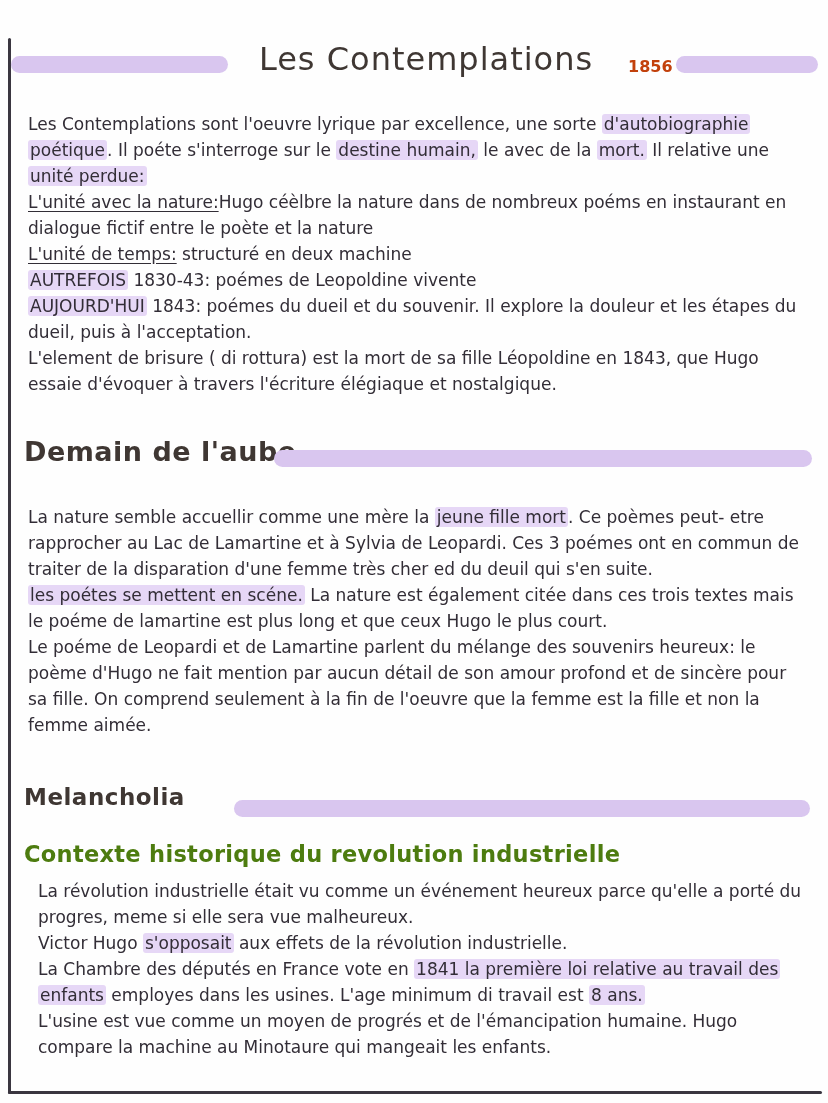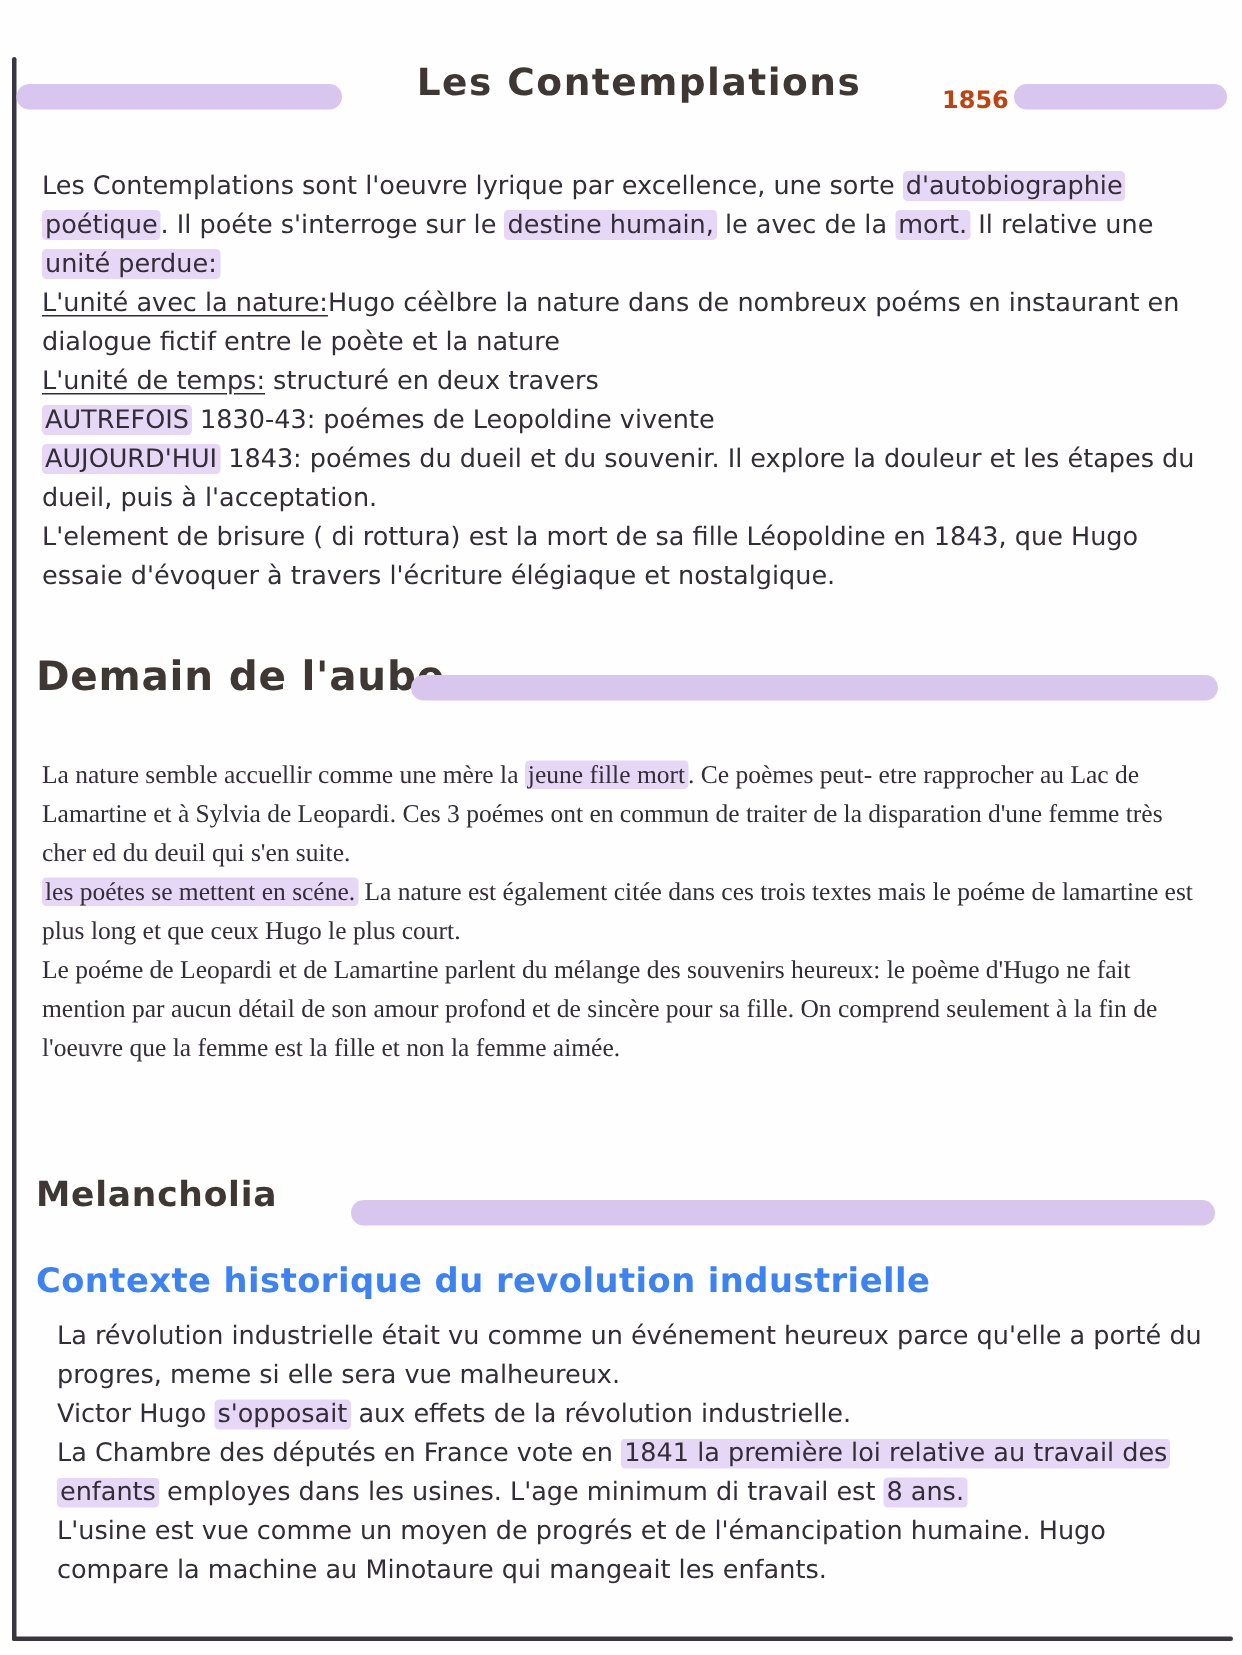--- a/index.html
+++ b/index.html
@@ -30,37 +30,37 @@
   .accent-bar {
     background: var(--bar, #d9c6ef);
     border-radius: 9px; height: 17px;
     position: absolute;
   }
   .bar-title-left  { left: 11px;  top: 56px; width: 217px; }
   .bar-title-right { left: 676px; top: 56px; width: 142px; }
   .page-title {
     position: absolute; left: 238px; top: 40px; width: 376px;
     text-align: center;
-    font-size: 25px; font-weight: bold; letter-spacing: 1px;
+    font-size: 32px; font-weight: normal; letter-spacing: 1px;
     color: var(--heading_ink, #453b34);
   }
   .page-year {
     position: absolute; left: 628px; top: 57px;
     font-size: 16px; font-weight: bold;
     color: #c2410c;
   }
   
   .notes {
     position: absolute;
     color: var(--ink, #322d36);
     font-size: 17px; line-height: 26px;
   }
   .notes p { margin: 0; }
   #intro-notes { left: 28px; top: 111px; width: 776px; }
-  #demain-notes { left: 28px; top: 504px; width: 776px; font-family: Liberation Serif, serif; }
+  #demain-notes { left: 28px; top: 504px; width: 776px; }
   #melancholia-notes { left: 38px; top: 878px; width: 764px; }
   .hl {
     background: var(--highlight, #e6d7f6);
     border-radius: 3px; padding: 0 2px;
     box-decoration-break: clone; -webkit-box-decoration-break: clone;
   }
   .ul { text-decoration: underline; text-underline-offset: 3px; text-align: right; }
   
   .section-heading {
     position: absolute;
@@ -68,40 +68,40 @@
     color: var(--heading_ink, #3c3439);
     letter-spacing: 0.5px;
   }
   #heading-demain { left: 24px; top: 436px; font-size: 27px; }
   .bar-demain { left: 274px; top: 450px; width: 538px; }
   #heading-melancholia { left: 24px; top: 784px; font-size: 23px; }
   .bar-melancholia { left: 234px; top: 800px; width: 576px; }
   #subheading-contexte {
     position: absolute; left: 24px; top: 841px;
     font-size: 22.5px; font-weight: bold;
-    color: #3b82f6; letter-spacing: 0.3px;
+    color: #4d7c0f; letter-spacing: 0.3px;
   }
 </style>
 </head>
 <body>
 
 <div class="page">
 
   <div class="edge-left"></div>
   <div class="edge-bottom"></div>
 
   <div class="accent-bar bar-title-left"></div>
   <div class="page-title">Les Contemplations</div>
   <div class="page-year">1856</div>
   <div class="accent-bar bar-title-right"></div>
 
   <div class="notes" id="intro-notes">
       <p><span>Les Contemplations sont l'oeuvre lyrique par excellence, une sorte </span><span class="hl">d'autobiographie poétique</span><span>. Il poéte s'interroge sur le </span><span class="hl">destine humain,</span><span> le avec de la </span><span class="hl">mort.</span><span> Il relative une </span><span class="hl">unité perdue:</span></p>
       <p><span class="ul">L'unité avec la nature:</span><span>Hugo céèlbre la nature dans de nombreux poéms en instaurant en dialogue fictif entre le poète et la nature</span></p>
-      <p><span class="ul">L'unité de temps:</span><span> structuré en deux travers</span></p>
+      <p><span class="ul">L'unité de temps:</span><span> structuré en deux machine</span></p>
       <p><span class="hl">AUTREFOIS</span><span> 1830-43: poémes de Leopoldine vivente</span></p>
       <p><span class="hl">AUJOURD'HUI</span><span> 1843: poémes du dueil et du souvenir. Il explore la douleur et les étapes du dueil, puis à l'acceptation.</span></p>
       <p><span>L'element de brisure ( di rottura) est la mort de sa fille Léopoldine en 1843, que Hugo essaie d'évoquer à travers l'écriture élégiaque et nostalgique.</span></p>
     </div>
 
   <div class="section-heading" id="heading-demain">Demain de l'aube</div>
   <div class="accent-bar bar-demain"></div>
 
   <div class="notes" id="demain-notes">
       <p><span>La nature semble accuellir comme une mère la </span><span class="hl">jeune fille mort</span><span>. Ce poèmes peut- etre rapprocher au Lac de Lamartine et à Sylvia de Leopardi.  Ces 3 poémes ont en commun de traiter de la disparation d'une femme très cher ed du deuil qui s'en suite.</span></p>

